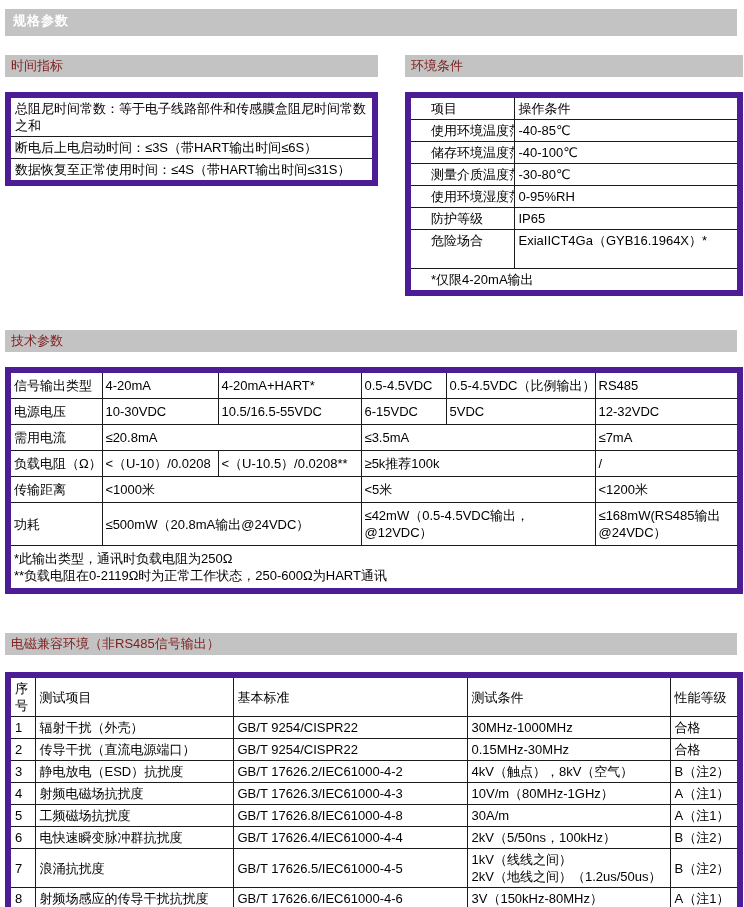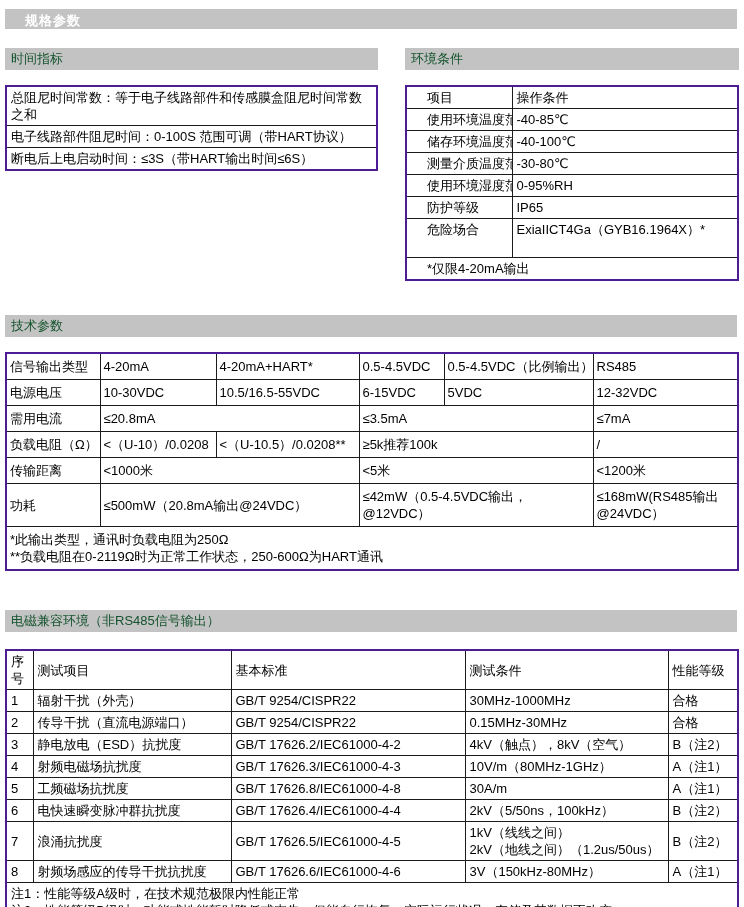--- a/index.html
+++ b/index.html
@@ -4,30 +4,30 @@
 <style>
   html,body{margin:0;padding:0;background:#ffffff;}
   body{
     width:744px;height:907px;box-sizing:border-box;
     padding:9px 7px 0 5px;
     font-family:"Liberation Sans","DejaVu Sans",sans-serif;
     font-size:13px;color:#000;
     -webkit-font-smoothing:antialiased;
   }
   .bar{
-    background:#c3c3c3;height:20px;line-height:23px;
-    padding-left:20px;box-sizing:border-box;
+    background:#c3c3c3;height:27px;line-height:23px;
+    padding-left:8px;box-sizing:border-box;
   }
   .title-bar{color:#ffffff;font-weight:bold;letter-spacing:1px;}
-  .section-bar{color:#14532d;height:22px;line-height:22px;padding-left:6px;}
+  .section-bar{color:#7f1d1d;height:22px;line-height:22px;padding-left:6px;}
   .two-col{display:flex;margin-top:19px;align-items:flex-start;}
   .col-left{width:373px;flex:0 0 373px;margin-right:27px;}
   .col-right{flex:1 1 auto;}
   table{
-    border-collapse:collapse;border:2px solid #4c1d95;
+    border-collapse:collapse;border:6px solid #4c1d95;
     table-layout:fixed;margin-top:15px;
   }
   td{
     border:1px solid #1b1b1b;padding:2px 4px;line-height:17px;
     vertical-align:middle;overflow:hidden;
   }
   .time-table{width:373px;}
   .env-table{width:332px;}
   .env-table td:first-child{white-space:nowrap;padding-left:20px;padding-right:2px;}
   .tech-table{width:732px;}
@@ -47,24 +47,24 @@
 <div class="two-col">
 
   <div class="col-left">
     <div class="bar section-bar">时间指标</div>
     <table class="time-table">
       <tbody>
         <tr>
             <td>总阻尼时间常数：等于电子线路部件和传感膜盒阻尼时间常数之和</td>
           </tr>
         <tr>
-            <td>电子线路部件阻尼时间：0-100S 范围可调（带HART协议）</td>
+            <td>断电后上电启动时间：≤3S（带HART输出时间≤6S）</td>
           </tr>
         <tr>
-            <td>断电后上电启动时间：≤3S（带HART输出时间≤6S）</td>
+            <td>数据恢复至正常使用时间：≤4S（带HART输出时间≤31S）</td>
           </tr>
       </tbody>
     </table>
   </div>
 
   <div class="col-right">
     <div class="bar section-bar">环境条件</div>
     <table class="env-table">
       <colgroup>
           <col style="width:106px">

